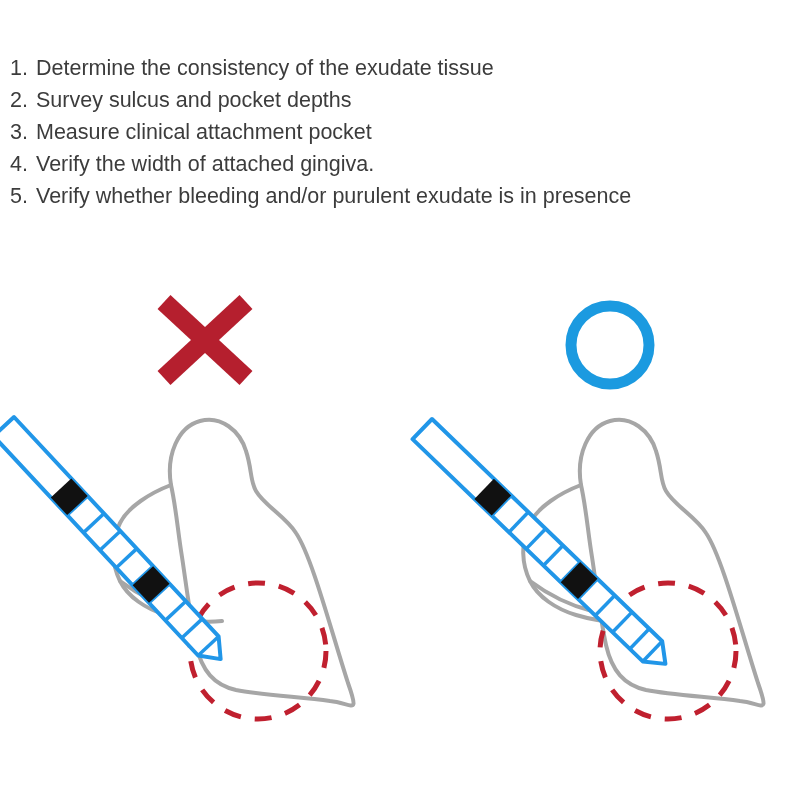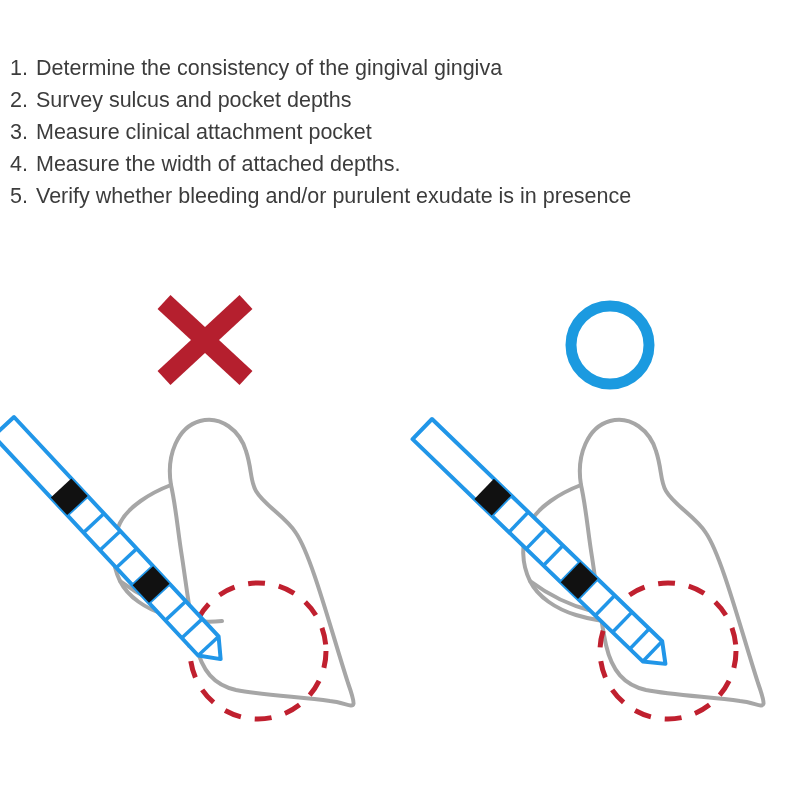--- a/index.html
+++ b/index.html
@@ -65,33 +65,33 @@
   svg { display: block; overflow: visible; }
 </style>
 </head>
 <body>
 
 <div id="stage">
 
   <div class="instructions">
     <div class="instruction-row">
       <span class="instruction-num">1.</span>
-      <span class="instruction-text">Determine the consistency of the gingival gingiva</span>
+      <span class="instruction-text">Determine the consistency of the exudate tissue</span>
     </div>
     <div class="instruction-row">
       <span class="instruction-num">2.</span>
       <span class="instruction-text">Survey sulcus and pocket depths</span>
     </div>
     <div class="instruction-row">
       <span class="instruction-num">3.</span>
       <span class="instruction-text">Measure clinical attachment pocket</span>
     </div>
     <div class="instruction-row">
       <span class="instruction-num">4.</span>
-      <span class="instruction-text">Measure the width of attached depths.</span>
+      <span class="instruction-text">Verify the width of attached gingiva.</span>
     </div>
     <div class="instruction-row">
       <span class="instruction-num">5.</span>
       <span class="instruction-text">Verify whether bleeding and/or purulent exudate is in presence</span>
     </div>
   </div>
 
   <div class="mark-wrap mark-cross">
     <svg width="110" height="100" viewBox="0 0 110 100">
       <line x1="14" y1="12" x2="96" y2="88" stroke="#b51f2e" stroke-width="19" stroke-linecap="butt"></line>

